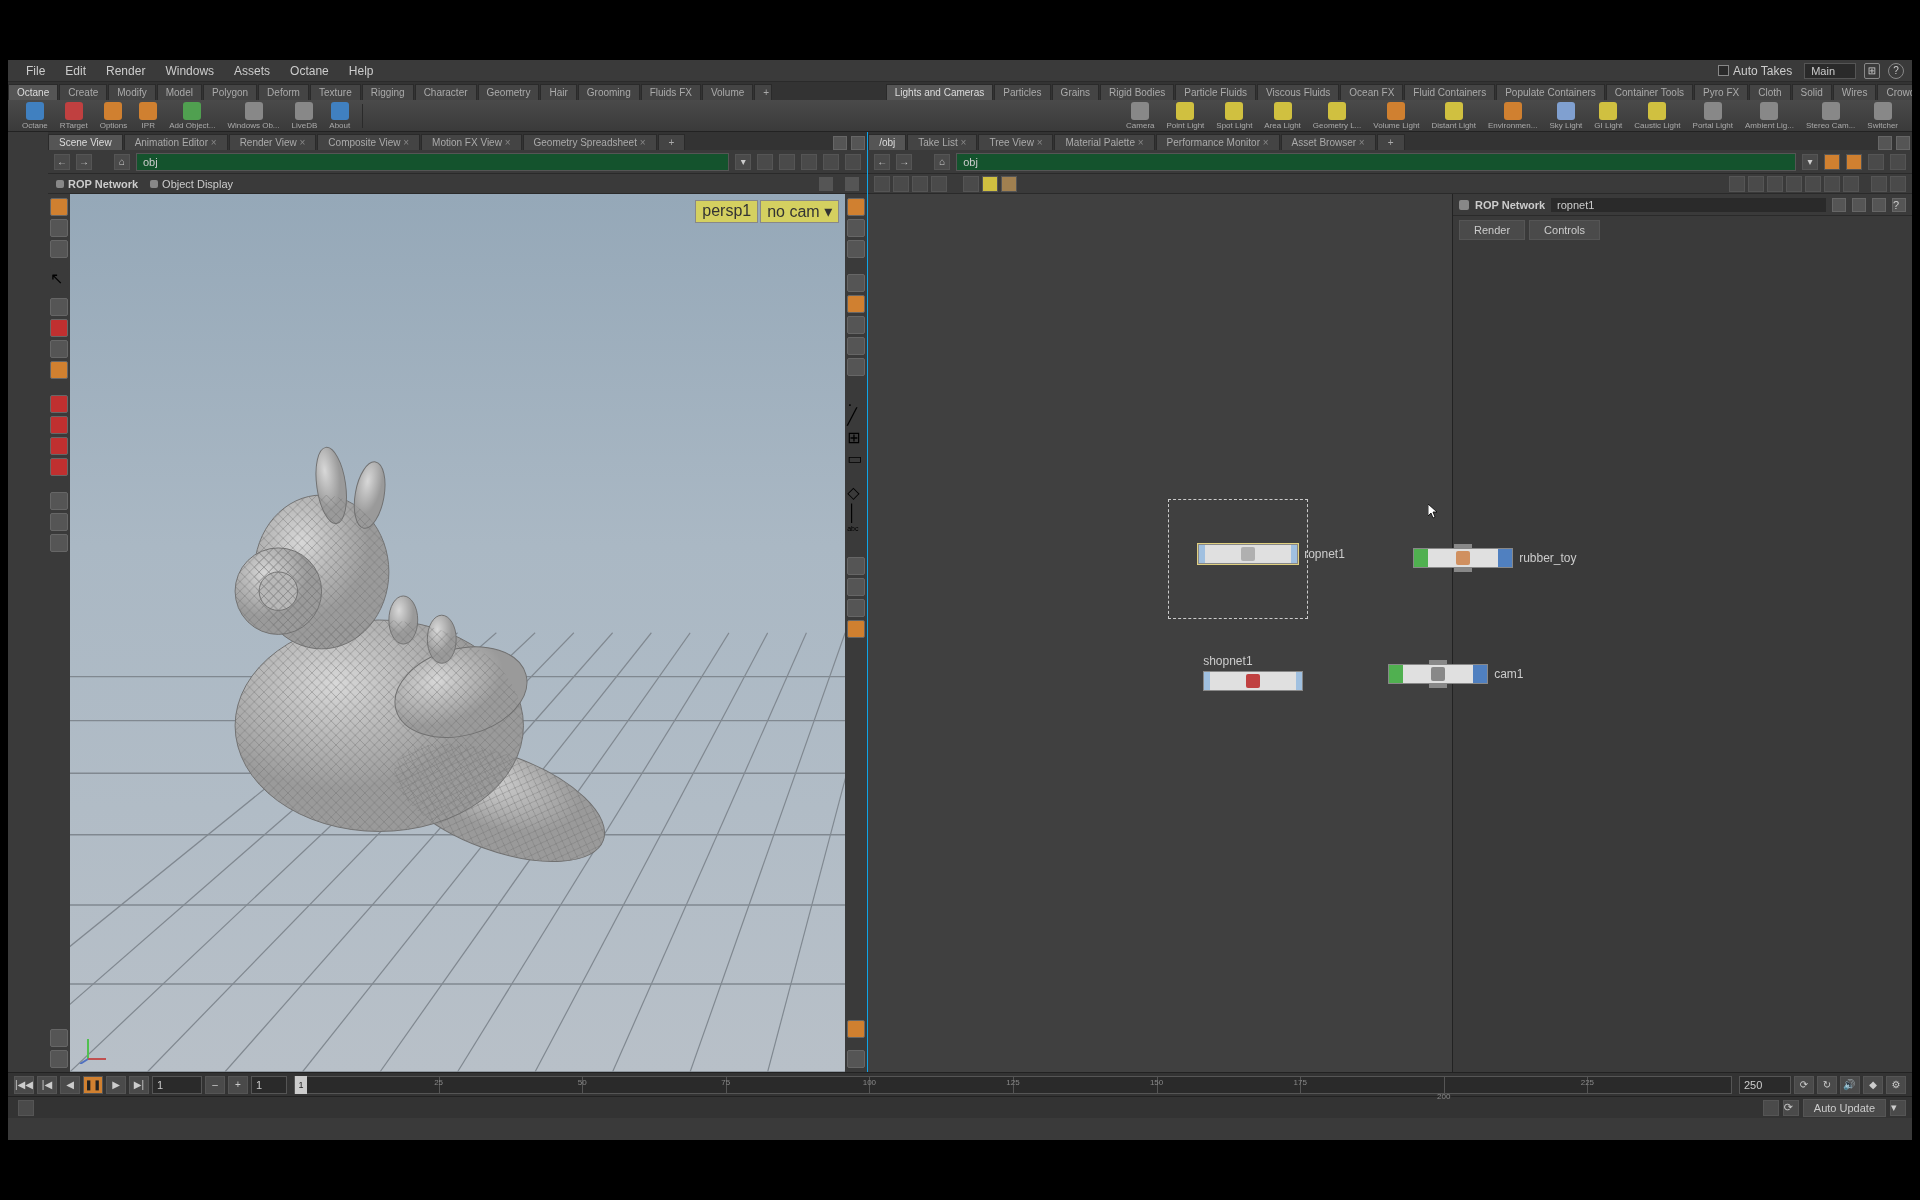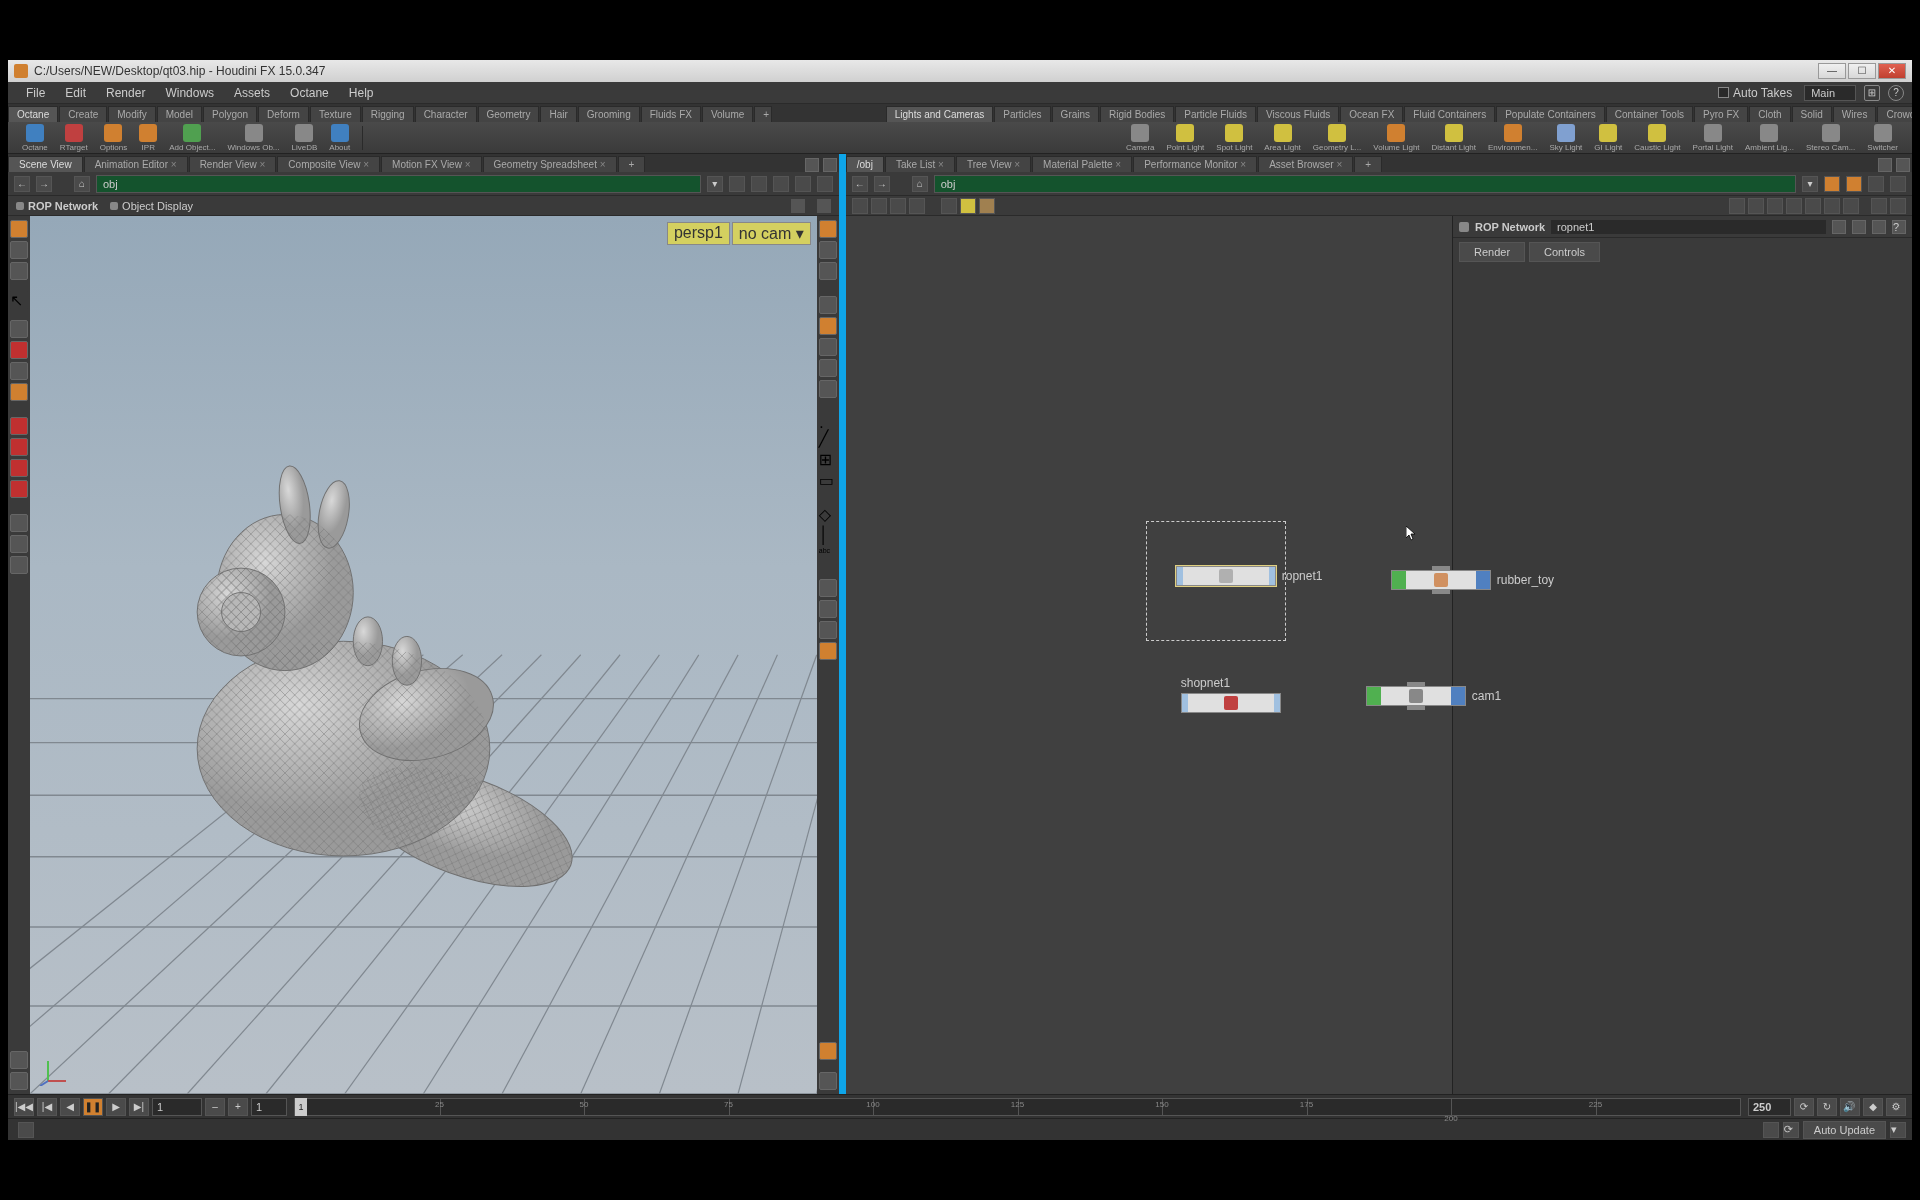--- a/index.html
+++ b/index.html
@@ -37,21 +37,21 @@
 .pane-tabs { height: 18px; background: #333; display: flex; align-items: flex-end; font-size: 10px; color: #aaa; }
 .pane-tabs .ptab { padding: 2px 10px; background: #444; border: 1px solid #2a2a2a; border-bottom: none; margin-right: 1px; white-space: nowrap; cursor: pointer; }
 .pane-tabs .ptab.active { background: #555; color: #ddd; }
 .pane-tabs .ptab.close-x::after { content: " ×"; color: #888; }
 .pane-tabs .spacer { flex: 1; }
 .pane-tabs .pane-icon { width: 14px; height: 14px; margin: 0 2px; background: #555; border: 1px solid #666; }
 
 .workspace { display: flex; height: calc(100% - 22px - 22px - 18px - 32px - 24px - 22px); }
 
 .left-pane, .right-pane { display: flex; flex-direction: column; height: 100%; }
-.left-pane { width: 44%; border-right: 7px solid #0ea5e9; }
+.left-pane { width: 44%; border-right: 1px solid #0ea5e9; margin-left: 40px; }
 .right-pane { width: 56%; }
 
 .path-bar { height: 24px; background: #3a3a3a; display: flex; align-items: center; padding: 0 6px; gap: 6px; border-bottom: 1px solid #2a2a2a; font-size: 11px; color: #ccc; }
 .path-bar .nav-arrow { width: 16px; height: 16px; background: #4a4a4a; border: 1px solid #555; text-align: center; line-height: 14px; font-size: 10px; cursor: pointer; }
 .path-bar .path-input { flex: 1; background: #14532d; border: 1px solid #555; padding: 2px 6px; color: #ccc; height: 18px; font-size: 11px; }
 .path-bar .pb-icon { width: 16px; height: 16px; background: #4a4a4a; border: 1px solid #555; cursor: pointer; }
 .path-bar .pb-icon.orange { background: #d08030; }
 
 .viewport-header { height: 20px; background: #3a3a3a; display: flex; align-items: center; padding: 0 8px; font-size: 11px; color: #ccc; border-bottom: 1px solid #2a2a2a; gap: 12px; }
 .viewport-header .vp-section { display: flex; align-items: center; gap: 4px; }
@@ -116,29 +116,20 @@
 .statusbar .sb-btn { background: #4a4a4a; border: 1px solid #555; padding: 2px 10px; margin-left: 4px; cursor: pointer; }
 .statusbar .sb-icon { width: 16px; height: 16px; background: #4a4a4a; border: 1px solid #555; margin-left: 4px; }
 
 .mouse-cursor { position: absolute; width: 12px; height: 16px; pointer-events: none; z-index: 999; }
 </style>
 </head>
 <body>
 
 <div class="outer-frame">
 
-  <div class="titlebar">
-    <span style="width:14px;height:14px;background:#d08030;border-radius:2px;margin-right:6px"></span>
-    <span class="title">C:/Users/NEW/Desktop/qt03.hip - Houdini FX 15.0.347</span>
-    <div class="win-btns">
-      <div class="win-btn">—</div>
-      <div class="win-btn">☐</div>
-      <div class="win-btn close">✕</div>
-    </div>
-  </div>
 
   <div class="menubar">
     <span id="menu-items"><span class="menu-item">File</span><span class="menu-item">Edit</span><span class="menu-item">Render</span><span class="menu-item">Windows</span><span class="menu-item">Assets</span><span class="menu-item">Octane</span><span class="menu-item">Help</span></span>
     <span class="spacer"></span>
     <span class="checkbox"></span>
     <span>Auto Takes</span>
     <span class="desk-select"><span>Main</span></span>
     <span class="help-icon" style="border-radius:2px">⊞</span>
     <span class="help-icon">?</span>
   </div>
@@ -609,21 +600,21 @@
         <div class="tick-lbl" style="left: 50%;">125</div>
         <div class="tick" style="left: 60%;"></div>
         <div class="tick-lbl" style="left: 60%;">150</div>
         <div class="tick" style="left: 70%;"></div>
         <div class="tick-lbl" style="left: 70%;">175</div>
         <div class="tick" style="left: 80%;"></div>
         <div class="tick-lbl" style="left: 80%; margin-top: 14px;">200</div>
         <div class="tick" style="left: 90%;"></div>
         <div class="tick-lbl" style="left: 90%;">225</div>
       </div>
-    <input class="frame-field" style="width: 43px; font-weight: bold;" value="250">
+    <input class="frame-field" style="width: 52px;" value="250">
     <div class="play-btn">⟳</div>
     <div class="play-btn">↻</div>
     <div class="play-btn">🔊</div>
     <div class="play-btn">◆</div>
     <div class="play-btn">⚙</div>
   </div>
 
   <div class="statusbar">
     <span class="sb-icon"></span>
     <span class="spacer"></span>

